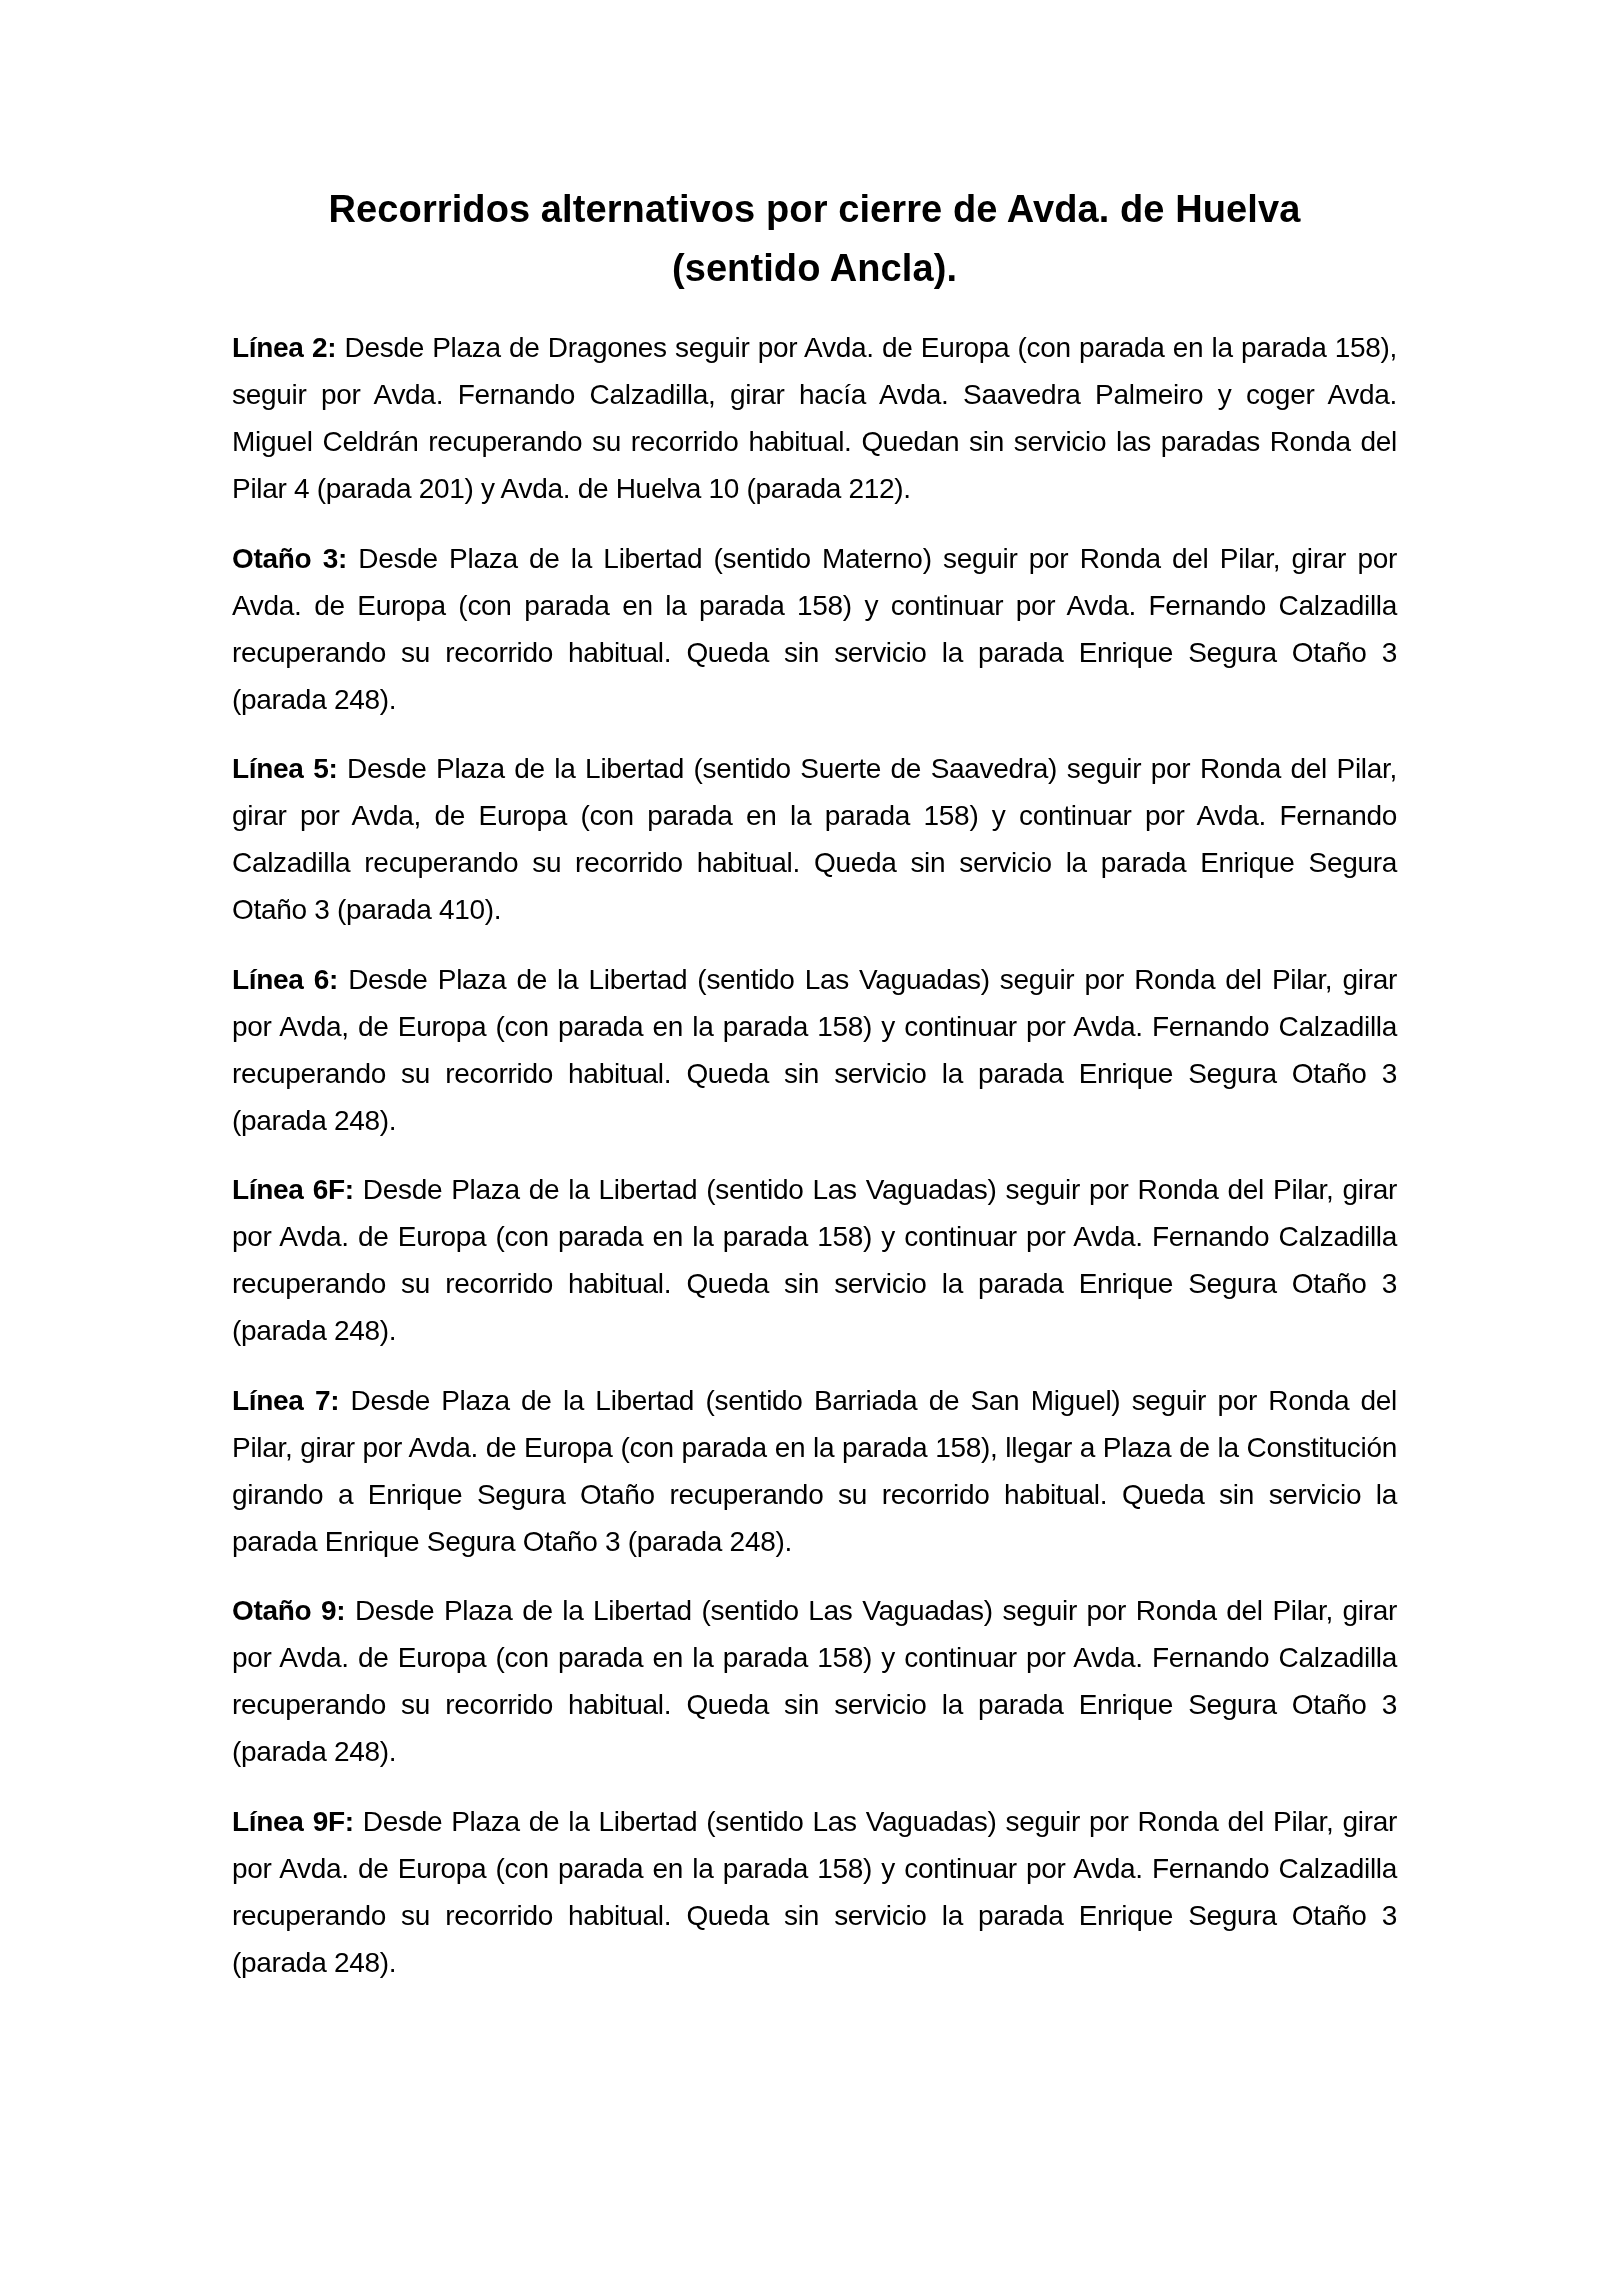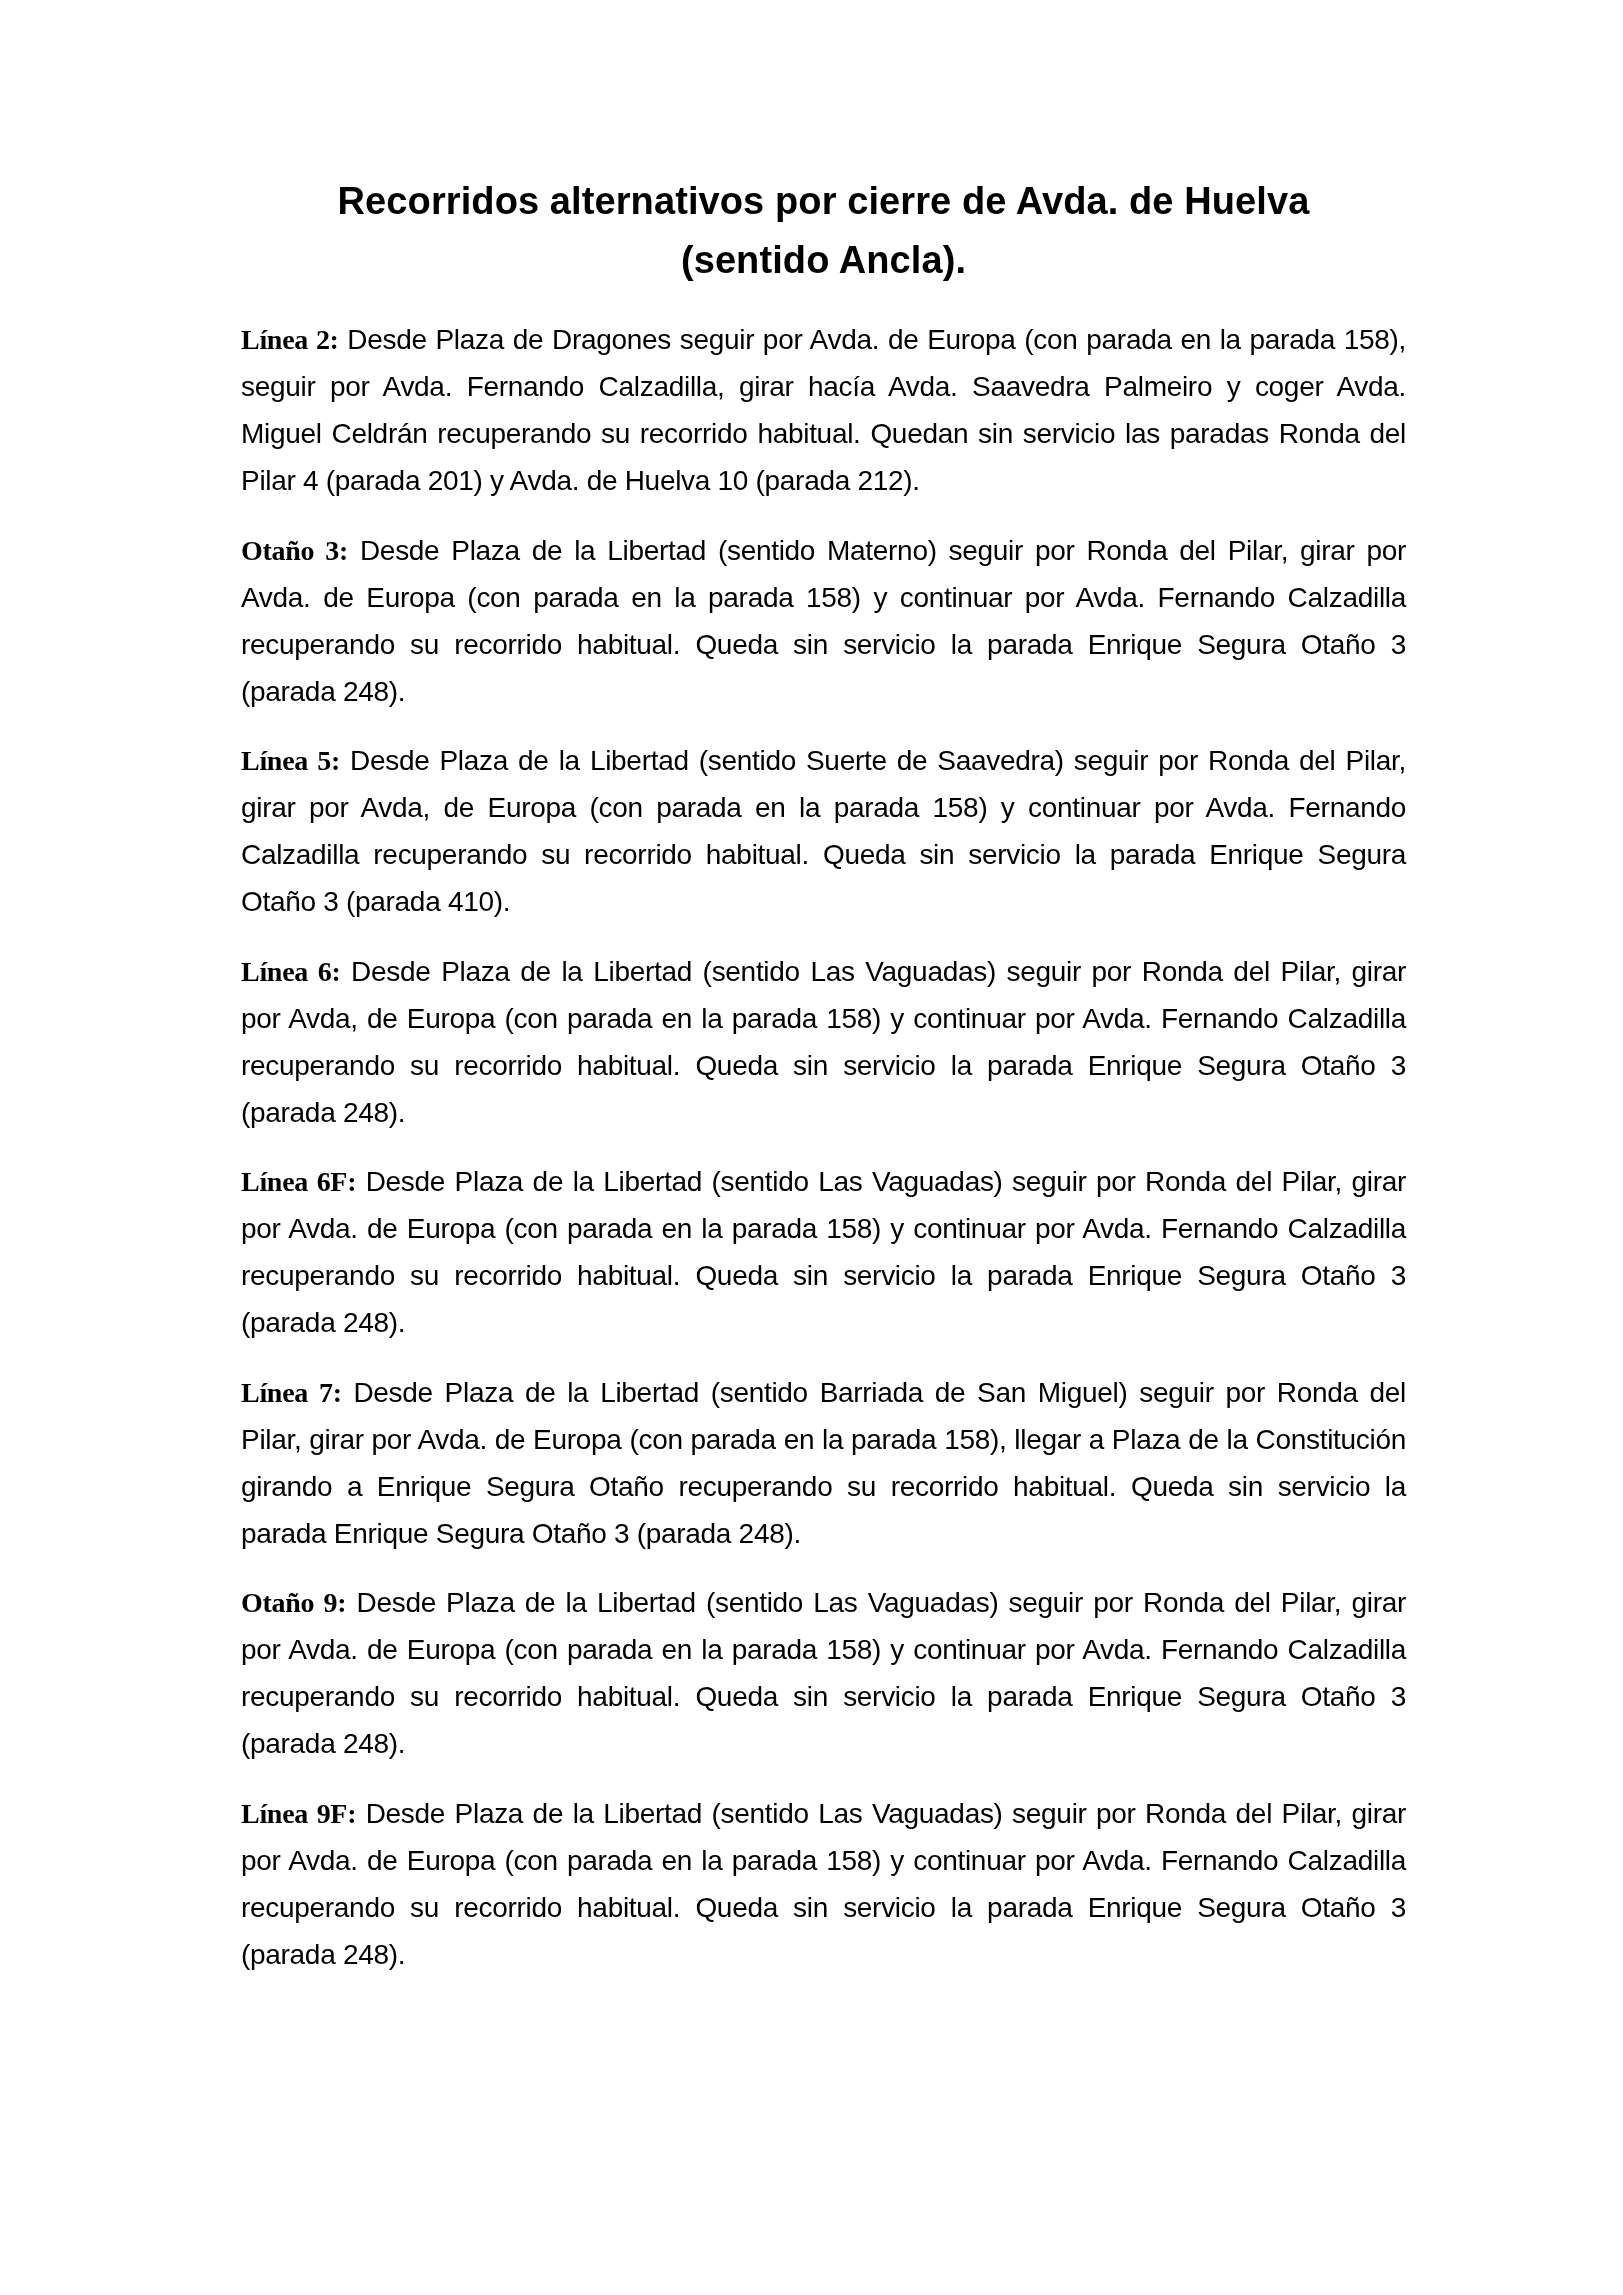--- a/index.html
+++ b/index.html
@@ -11,43 +11,41 @@
       width: 1623px;
       height: 2295px;
       position: relative;
       overflow: hidden;
       font-family: "Liberation Sans", "DejaVu Sans", sans-serif;
       color: #000000;
     }
     .page {
       position: absolute;
       left: 232px;
-      top: 172px;
+      top: 180px;
       width: 1165px;
-      margin-left: 9px;
     }
     .title {
       font-family: "Liberation Sans", "DejaVu Sans", sans-serif;
       font-weight: bold;
       font-size: 38px;
       line-height: 59px;
       text-align: center;
       margin: 0 0 26px 0;
       letter-spacing: 0.1px;
     }
     .para {
       font-size: 28px;
       line-height: 47px;
       text-align: justify;
       margin: 0 0 22.5px 0;
       letter-spacing: -0.3px;
     }
     .para .label {
       font-weight: bold;
-      font-family: Liberation Serif, serif;
     }
   </style>
 </head>
 <body>
 
 <div class="page">
   <h1 class="title">
     <span>Recorridos alternativos por cierre de Avda. de Huelva</span><br>
     <span>(sentido Ancla).</span>
   </h1>

